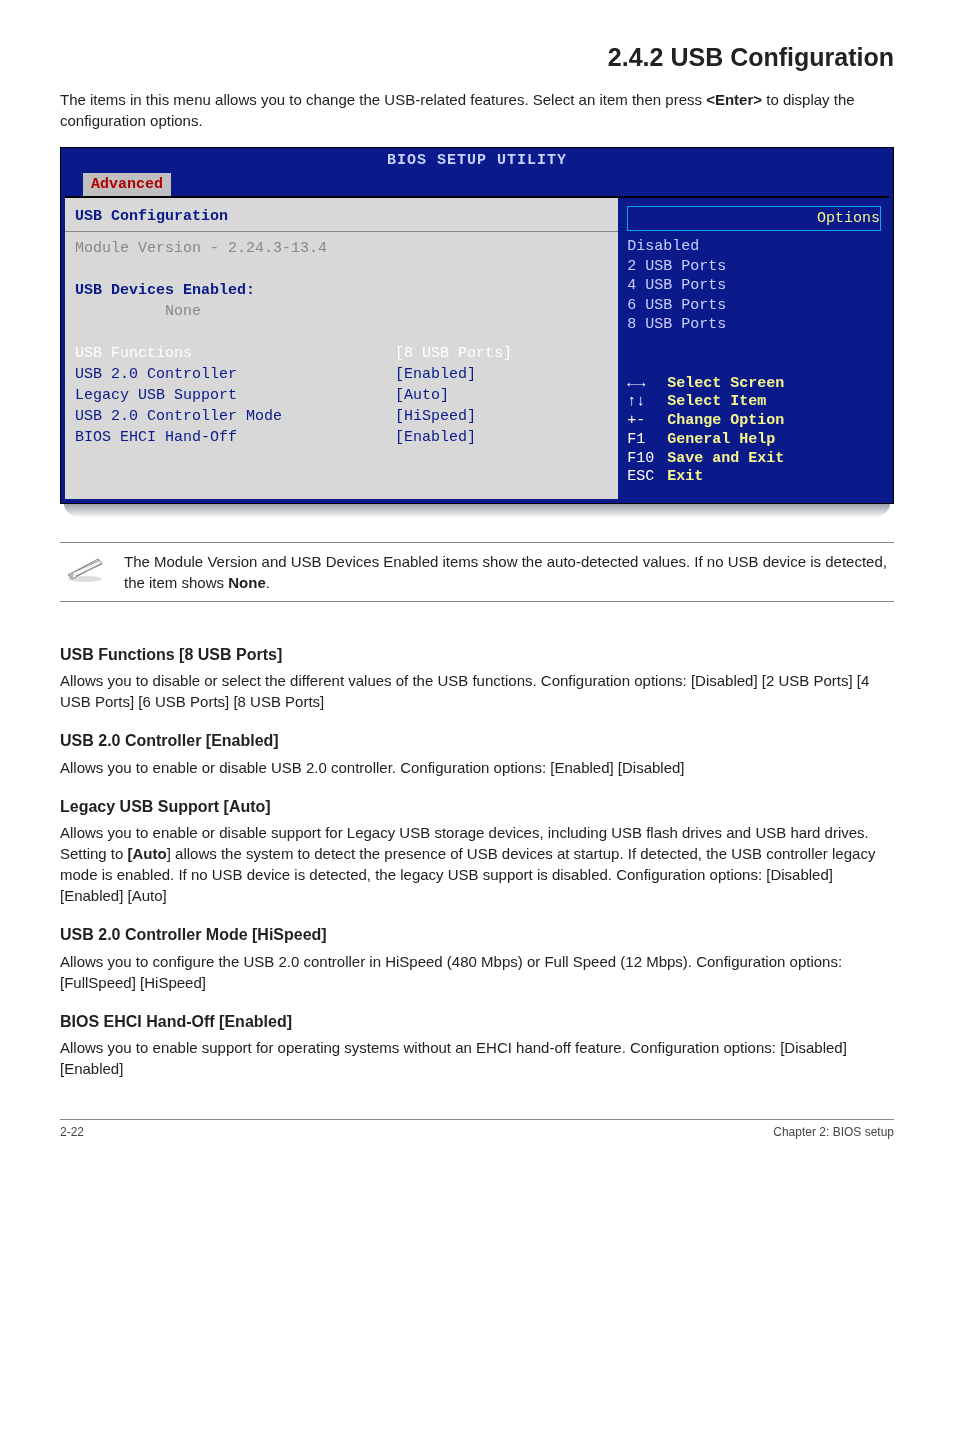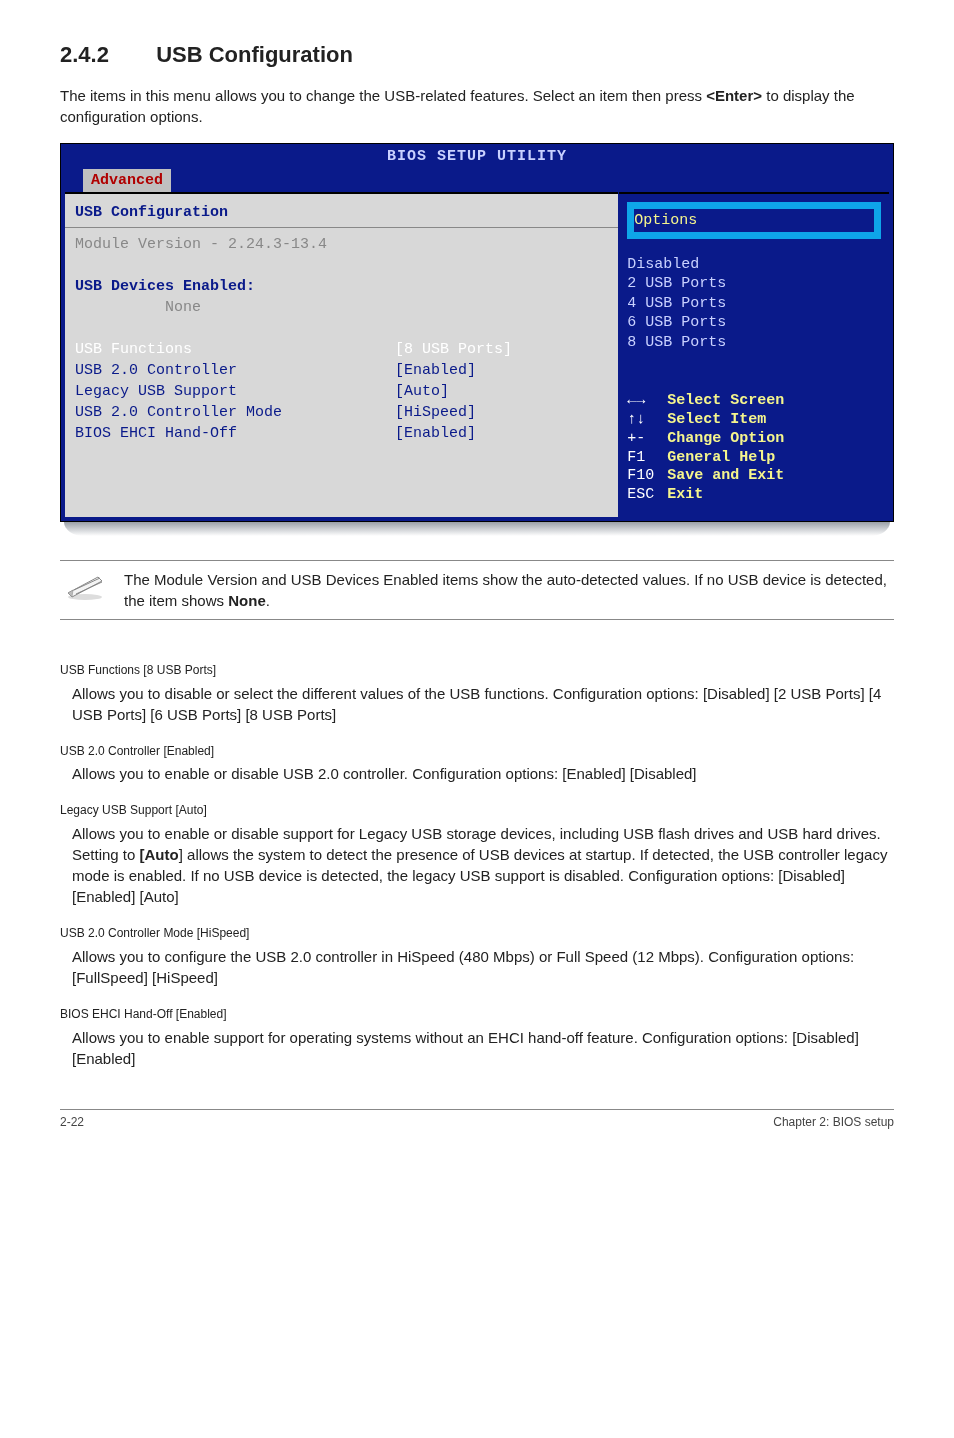--- a/index.html
+++ b/index.html
@@ -1,41 +1,41 @@
 <!DOCTYPE html>
 <html><head>
 <meta charset="utf-8">
 <style>
   body { font-family: Arial, Helvetica, sans-serif; margin:0; padding:40px 60px; color:#222; font-size:15px; line-height:1.4; }
-  h1 { font-size:22px; font-weight:bold; margin:0 0 14px 0; }
+  h1 { font-size:25px; font-weight:bold; margin:0 0 14px 0;text-align:right; }
   h1 .num { display:inline-block; width:90px; }
   p.intro { margin:0 0 16px 0; }
   .bios-box { background:#0a1a8a; color:#aaa; padding:0; border:1px solid #000; font-family: "Courier New", monospace; font-size:15px; position:relative; }
   .bios-title { color:#c9d1ff; text-align:center; padding:2px 0; font-weight:bold; letter-spacing:1px; }
   .bios-tab { background:#c0c0c0; color:#b00000; display:inline-block; padding:1px 8px; margin-left:22px; font-weight:bold; }
   .bios-panels { display:flex; }
   .bios-left { flex:2.1; background:#d8d8d8; color:#0a1a8a; padding:8px 10px 50px 10px; border-top:2px solid #000; margin:0 1px 4px 4px; position:relative; }
   .bios-right { flex:1; background:#0a1a8a; color:#e6efc2; padding:8px 8px 12px 8px; border-top:2px solid #000; margin:0 4px 4px 0; }
-  .bios-right .opt-hdr { background:#0a1a8a; color:#f5f58d; text-align:left; border:7px solid #0ea5e9; padding:1px 0; margin-bottom:16px; }
+  .bios-right .opt-hdr { background:#0a1a8a; color:#f5f58d; text-align:right; border:1px solid #0ea5e9; padding:1px 0; margin-bottom:6px; }
   .bios-left .section-title { font-weight:bold; color:#0a1a8a; }
   .bios-row { display:flex; }
   .bios-row .lab { width:60%; }
   .bios-row .val { width:40%; }
   .bios-right .keys { margin-top:40px; line-height:1.25; }
   .bios-right .keys .k { color:#fff; display:inline-block; width:40px; }
   .bios-right .keys .d { color:#f5f58d; font-weight:bold; }
   .bios-right .optlist { color:#c9d1ff; line-height:1.3; }
   .shadow-strip { height:14px; background:linear-gradient(#9aa0a8, #fff); margin:0 4px; border-radius:0 0 20px 20px/0 0 14px 14px; }
   .note-wrap { margin:24px 0 42px 0; }
   .note-rule { border:0; border-top:1px solid #888; margin:0 0 8px 0; }
   .note { display:flex; align-items:flex-start; padding-left:4px; }
   .note svg { flex:none; margin-right:18px; margin-top:2px; }
   .note p { margin:0; }
-  h2 { font-size:12px; font-weight:normal; margin:18px 0 4px 0; }
-  .sec p { margin:0 0 4px 12px; }
+  h2 { font-size:16px; font-weight:bold; margin:18px 0 4px 0; }
+  .sec p { margin:0 0 4px 0; }
   .footer { display:flex; justify-content:space-between; font-size:12px; color:#444; margin-top:40px; border-top:1px solid #888; padding-top:4px; }
   strong { font-weight:bold; }
 </style>
 </head>
 <body>
 
 <h1>
   <span class="num">2.4.2</span>
   <span>USB Configuration</span>
 </h1>

